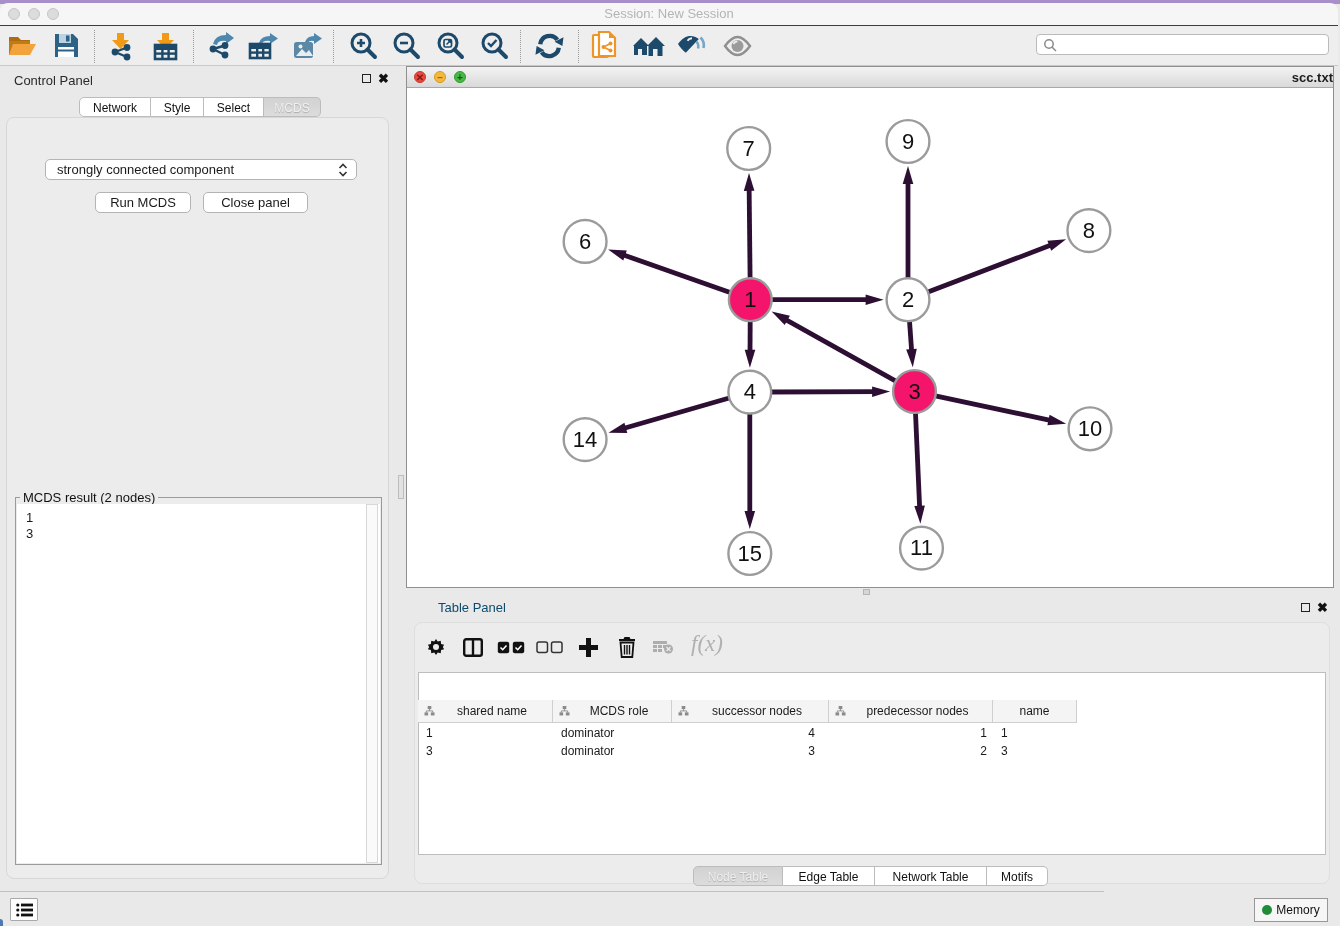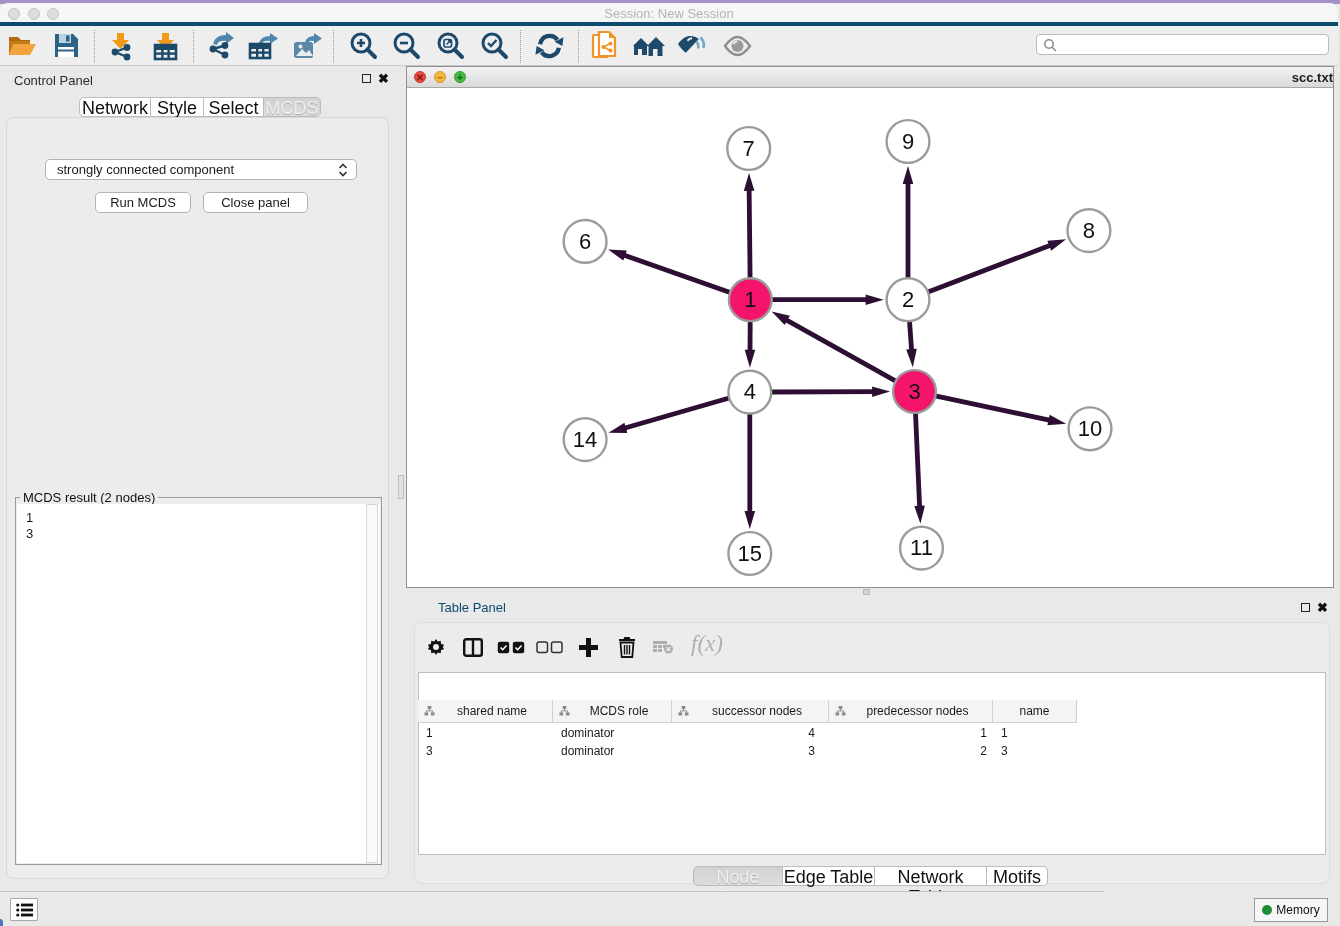--- a/index.html
+++ b/index.html
@@ -17,21 +17,21 @@
 .tsep{position:absolute;top:4px;height:33px;width:0;border-left:1px dotted #9a9a9a}
 .ticon{position:absolute;top:3px}
 #searchbox{position:absolute;left:1036px;top:8px;width:291px;height:19px;background:#fff;border:1px solid #bbb;border-radius:4px}
 
 #cpanel{left:0;top:66px;width:395px;height:825px;background:#e9e9e9}
 #cpHead{position:absolute;left:14px;top:6px;font-size:13px;color:#2a2a2a}
 .floatIc{position:absolute;top:7px;width:9px;height:9px;border:1.5px solid #222;box-sizing:border-box}
 .closeIc{position:absolute;top:4px;font-size:13px;font-weight:bold;color:#111}
 #cpBody{position:absolute;left:6px;top:50px;width:383px;height:762px;background:#ececec;border:1px solid #d7d7d7;border-radius:8px;box-sizing:border-box}
 .tabrow{position:absolute;display:flex}
-.tab{height:20px;line-height:20px;text-align:center;background:#fff;border:1px solid #bcbcbc;border-left:none;font-size:18px;color:#111;box-sizing:border-box;padding:0 14px}
+.tab{height:20px;line-height:20px;text-align:center;background:#fff;border:1px solid #bcbcbc;border-left:none;font-size:12px;color:#111;box-sizing:border-box;padding:0 14px}
 .tab.first{border-left:1px solid #bcbcbc;border-radius:5px 0 0 5px}
 .tab.last{border-radius:0 5px 5px 0}
 .tab.dis{background:linear-gradient(#d2d2d2,#dcdcdc);color:#efefef;text-shadow:0 1px 1px #aaa}
 #optLabel{position:absolute;left:0;top:20px;width:100%;text-align:center;font-size:13px;color:#111}
 #combo{position:absolute;left:38px;top:41px;width:312px;height:21px;background:#fff;border:1px solid #b4b4b4;border-radius:5px;box-sizing:border-box;line-height:19px;padding-left:11px;font-size:13px}
 .btn{position:absolute;height:21px;background:#fff;border:1px solid #b4b4b4;border-radius:5px;box-sizing:border-box;text-align:center;line-height:19px;font-size:13px}
 #fieldset{position:absolute;left:8px;top:379px;width:367px;height:368px;border:1px solid #9a9a9a;box-sizing:border-box}
 #fsLegend{position:absolute;left:4px;top:-8px;background:#ececec;padding:0 3px;font-size:13px;color:#111}
 #fsArea{position:absolute;left:1px;top:6px;width:363px;height:359px;background:#fff;font-size:13px;line-height:16px;padding:6px 0 0 9px;box-sizing:border-box}
 #fsScroll{position:absolute;right:3px;top:6px;width:12px;height:359px;background:#fafafa;border:1px solid #d8d8d8;box-sizing:border-box}
@@ -53,21 +53,21 @@
 
 #statusbar{left:0;top:891px;width:1104px;height:35px;background:#e9e9e9;border-top:1px solid #c2c2c2;box-sizing:border-box}
 #listbtn{position:absolute;left:10px;top:6px;width:28px;height:23px;background:#fdfdfd;border:1px solid #a9a9a9;box-sizing:border-box;border-radius:1px}
 #membtn{position:absolute;left:1254px;top:6px;width:74px;height:24px;background:#f6f6f6;border:1px solid #989898;box-sizing:border-box;font-size:12px;color:#111;text-align:center;line-height:22px}
 .greendot{display:inline-block;width:10px;height:10px;border-radius:50%;background:#1f8c38;margin-right:4px;vertical-align:-1px}
 
 .knob{position:absolute;background:#d6d6d6;border:1px solid #b5b5b5;box-sizing:border-box}
 </style>
 <div class="abs" id="wallTop"></div>
 <div class="abs" style="left:0;top:919px;width:3px;height:7px;background:#4a7ab0;z-index:9;border-radius:0 3px 0 0"></div>
-<div class="abs" id="titlebar" style="left:0;top:3px;width:1338px;height:23px;background:#f6f6f6;border-radius:8px 8px 0 0;border-bottom:4px solid #0c4a6e;box-sizing:border-box">
+<div class="abs" id="titlebar" style="left:0;top:3px;width:1338px;height:23px;background:#f6f6f6;border-radius:8px 8px 0 0;border-bottom:1px solid #0c4a6e;box-sizing:border-box">
   <div class="tl" style="left:8px"></div>
   <div class="tl" style="left:28px"></div>
   <div class="tl" style="left:47px"></div>
   <div id="titleTxt">Session: New Session</div>
 </div>
 <div class="abs" id="toolbar" style="left:0;top:26px;width:1338px;height:40px;background:#eee;border-bottom:1px solid #c9c9c9;box-sizing:border-box">
   <div class="tsep" style="left:94px"></div>
   <div class="tsep" style="left:193px"></div>
   <div class="tsep" style="left:333px"></div>
   <div class="tsep" style="left:520px"></div>

